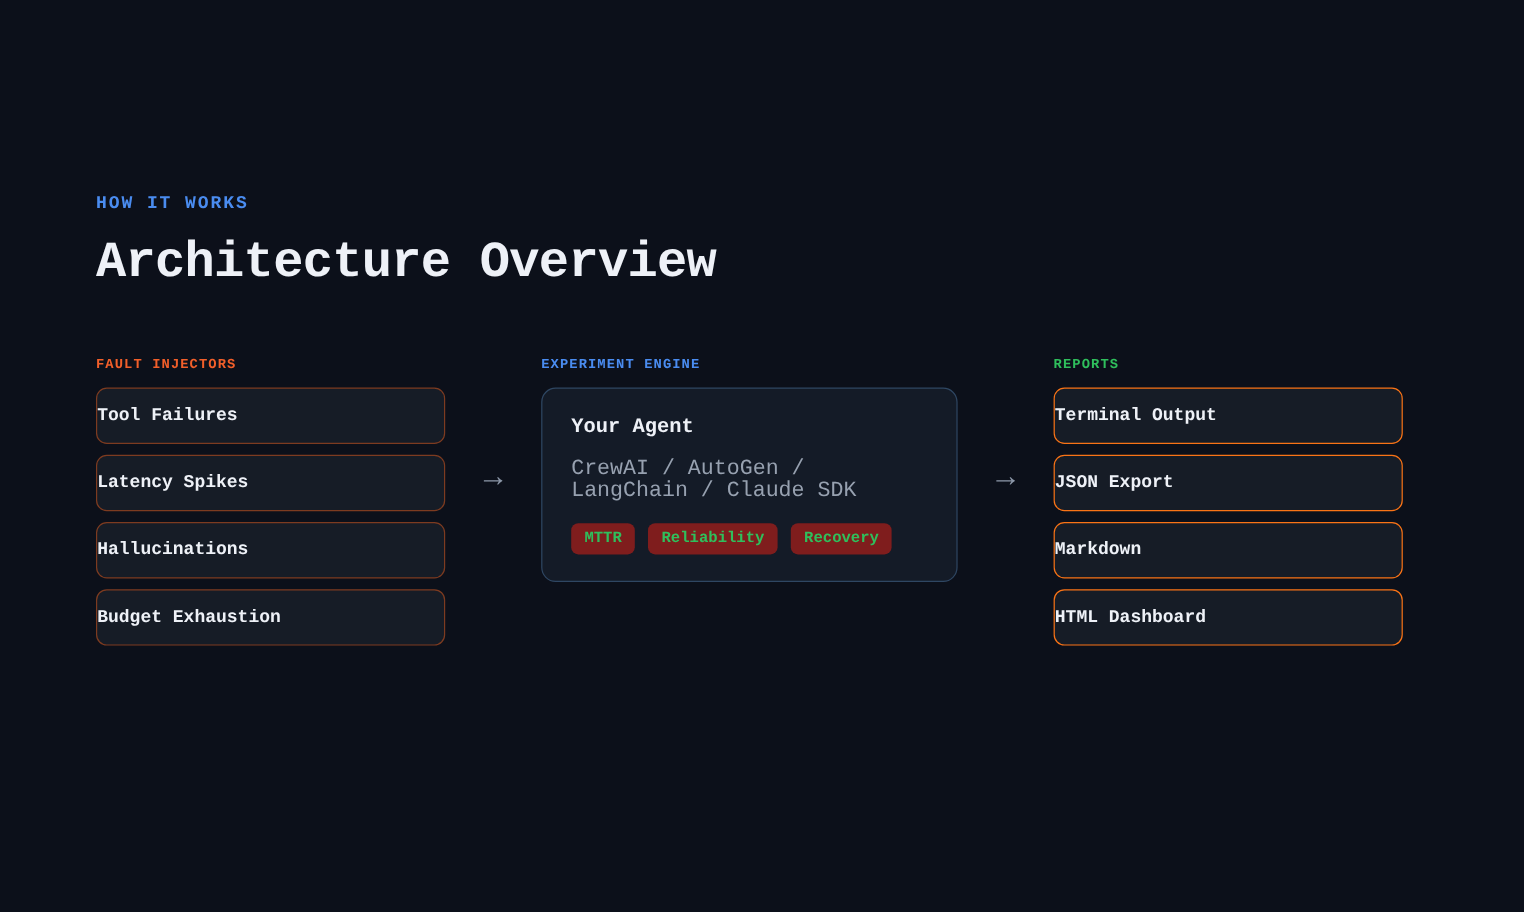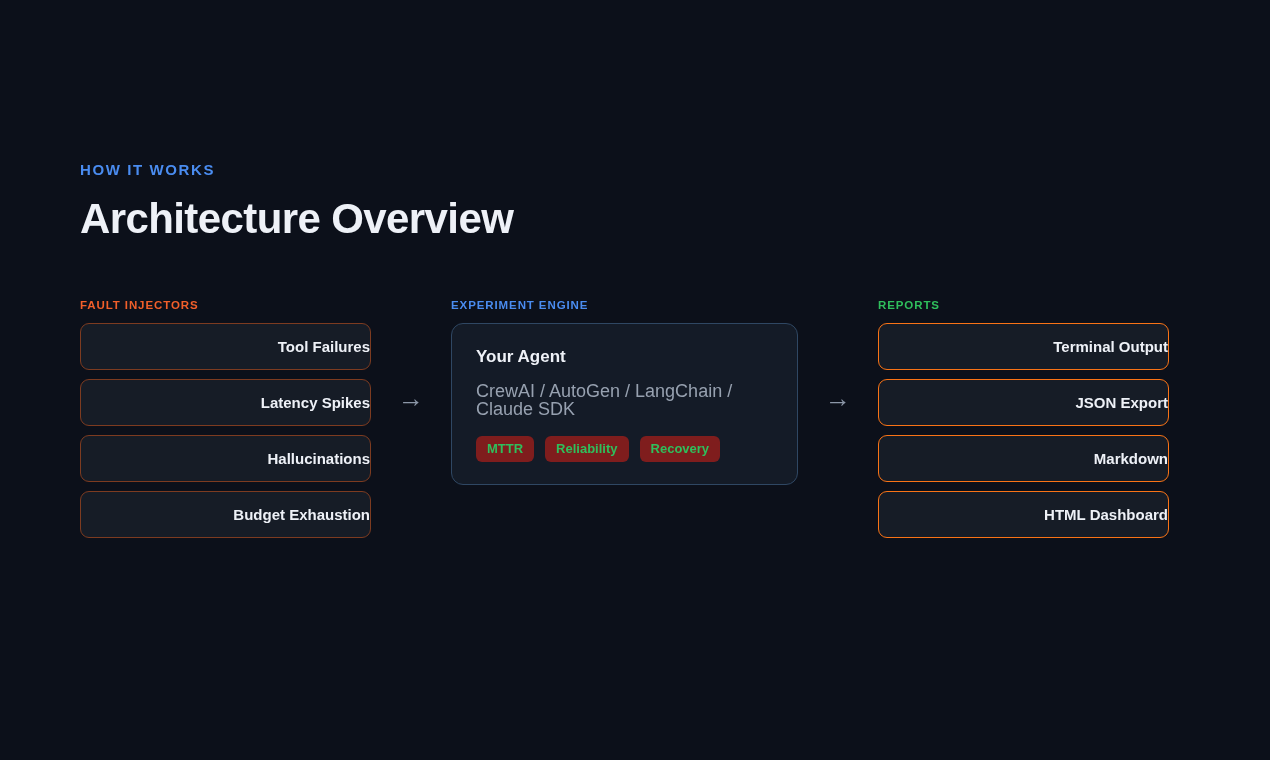--- a/index.html
+++ b/index.html
@@ -14,20 +14,21 @@
     overflow: hidden;
     position: relative;
   }
 
   .page {
     position: absolute;
     left: 0;
     top: 0;
     width: 1270px;
     height: 760px;
+    font-family: Liberation Mono, monospace;
   }
 
   
   .header {
     position: absolute;
     left: 80px;
     top: 160px;
     width: 900px;
   }
   .eyebrow {
@@ -79,21 +80,21 @@
   .label-reports { color: #2fbf5c; }
 
   
   .card {
     box-sizing: border-box;
     height: 47px;
     border-radius: 9px;
     background: #161c26;
     display: flex;
     align-items: center;
-    justify-content: flex-end;
+    justify-content: flex-start;
     font-size: 15px;
     font-weight: bold;
     color: #eef1f7;
     margin-bottom: 9px;
   }
   .card-fault  { border: 1px solid #7d3b20; }
   .card-report { border: 1px solid #f97316; }
   .card:last-child { margin-bottom: 0; }
 
   

